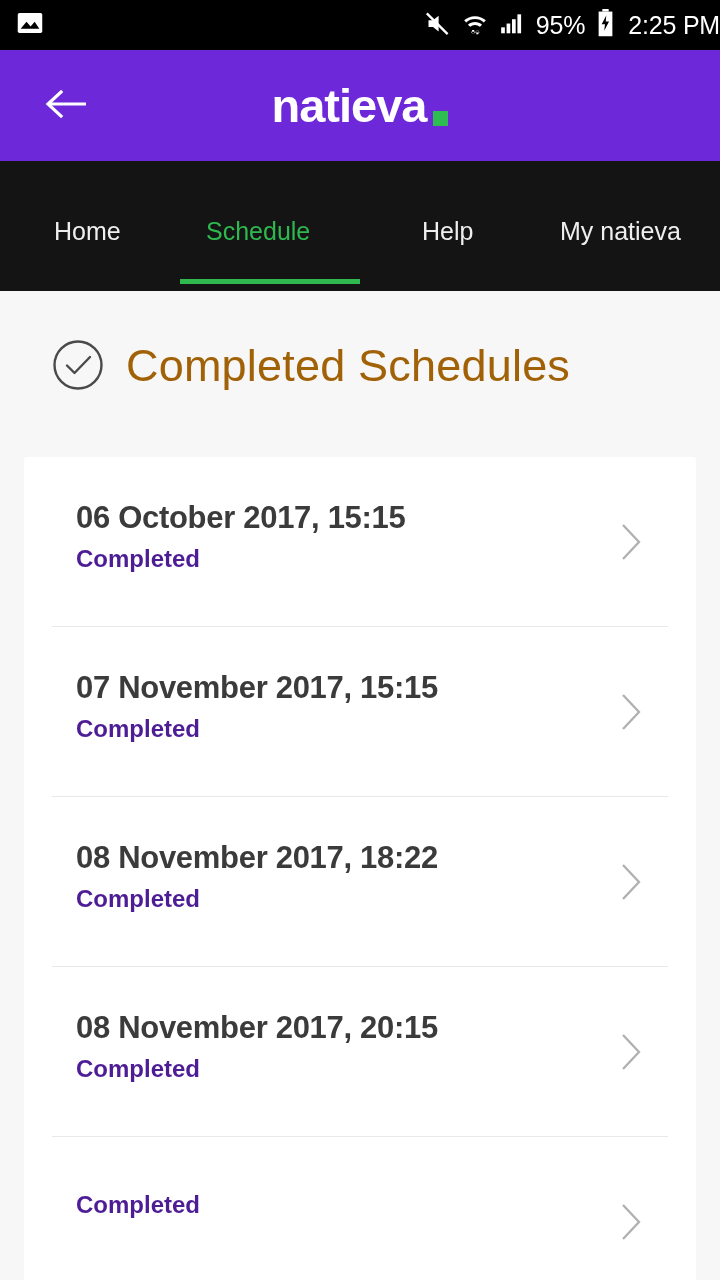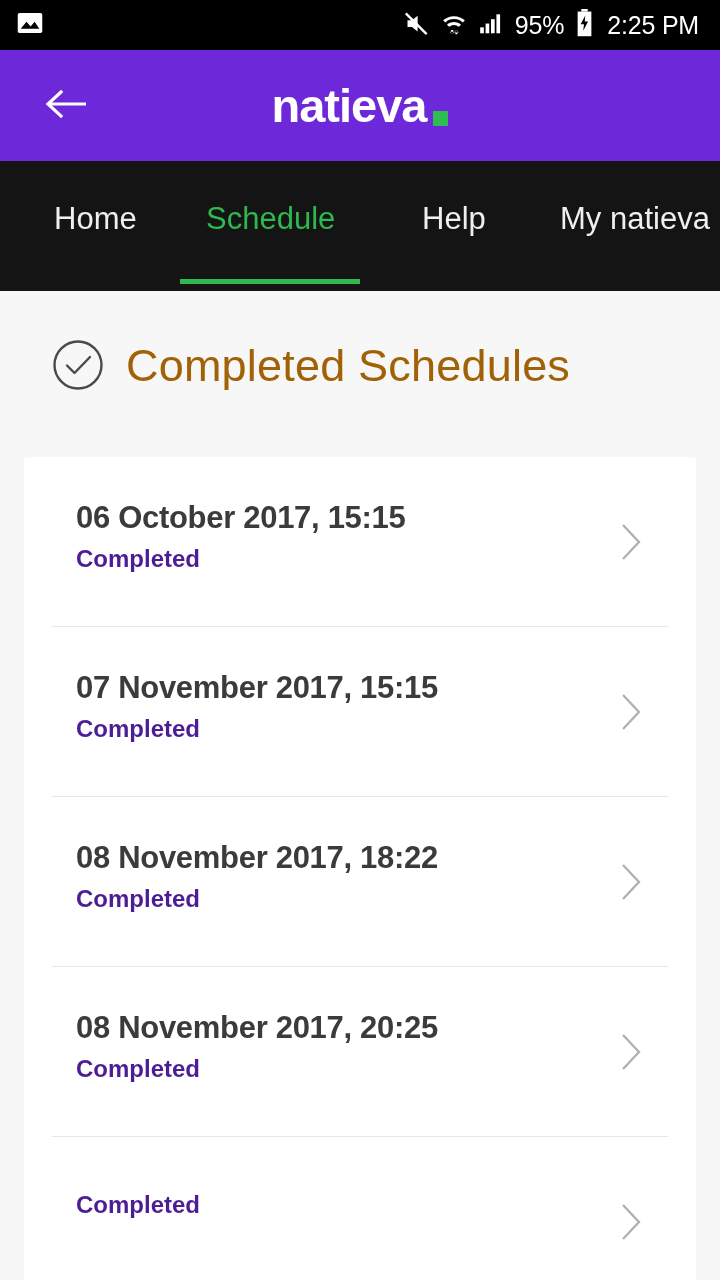--- a/index.html
+++ b/index.html
@@ -6,21 +6,21 @@
   html, body {
     width:720px; height:1280px;
     background:#f7f7f7;
     font-family:"Liberation Sans", sans-serif;
     overflow:hidden;
   }
 
   
   .statusbar {
     height:50px; background:#000; color:#fff;
-    display:flex; align-items:center; padding:0 21px 0 16px;
+    display:flex; align-items:center; padding:0 0 0 16px;
   }
   .sb-left { display:flex; align-items:center; }
   .sb-spacer { flex:1; }
   .sb-right { display:flex; align-items:center; gap:11px; }
   .sb-pct { font-size:25px; font-weight:500; letter-spacing:-0.2px; }
   .sb-time { font-size:25px; font-weight:500; letter-spacing:-0.2px; margin-left:2px; }
 
   
   .appbar {
     background:#6d28d9;
@@ -46,22 +46,22 @@
     margin-left:7px; margin-bottom:3px;
   }
 
   
   .tabs {
     background:#141414; height:130px;
     display:flex; align-items:flex-start;
     position:relative;
   }
   .tab {
-    position:absolute; top:40px;
-    font-size:31px; color:#efefef;
+    position:absolute; top:56px;
+    font-size:25px; color:#efefef;
     white-space:nowrap;
   }
   .tab.active { color:#2eb84d; }
   .tab-underline {
     position:absolute; bottom:7px;
     height:5px; background:#2eb84d;
   }
 
   
   .content { background:#f7f7f7; height:989px; }
@@ -226,21 +226,21 @@
       <span class="row-chevron">
         <svg width="26" height="42" viewBox="0 0 26 42">
           <polyline points="5,4 21,21 5,38" fill="none" stroke="#b0b0b0" stroke-width="2.3"></polyline>
         </svg>
       </span>
       <div class="row-divider"></div>
     </div>
 
     <div class="row">
       <div class="row-texts">
-        <div class="row-date">08 November 2017, 20:25</div>
+        <div class="row-date">08 November 2017, 20:15</div>
         <div class="row-status">Completed</div>
       </div>
       <span class="row-chevron">
         <svg width="26" height="42" viewBox="0 0 26 42">
           <polyline points="5,4 21,21 5,38" fill="none" stroke="#b0b0b0" stroke-width="2.3"></polyline>
         </svg>
       </span>
       <div class="row-divider"></div>
     </div>
 

